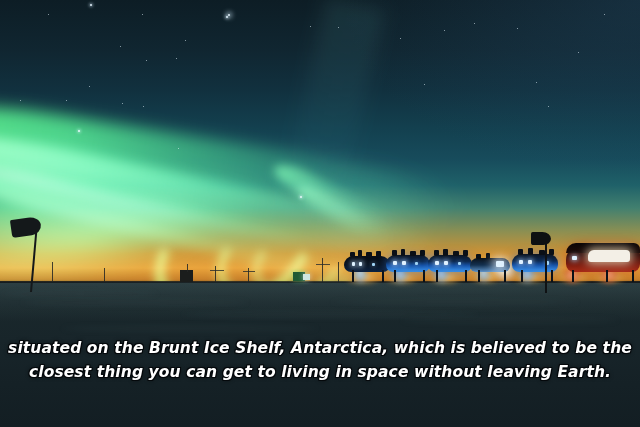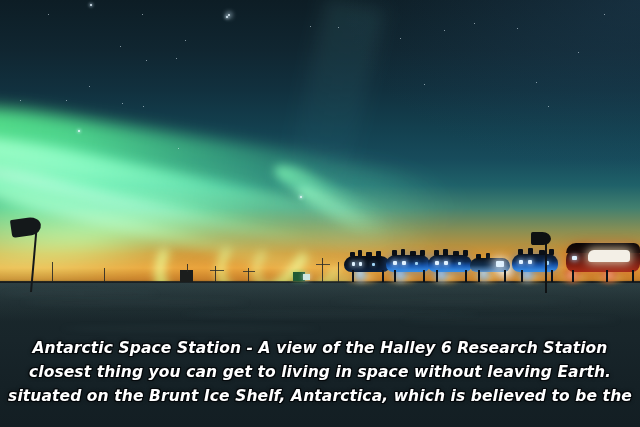--- a/index.html
+++ b/index.html
@@ -400,18 +400,17 @@
     </div>
 
     <div>
       <div class="flagpole-s"></div>
       <div class="flag-s"></div>
     </div>
 
   </div>
 
   <div class="caption">
-    <span class="line">Antarctic Space Station - A view of the Halley 6 Research Station</span>
+    <span class="line">situated on the Brunt Ice Shelf, Antarctica, which is believed to be the</span>
     <span class="line">closest thing you can get to living in space without leaving Earth.</span>
-    <span class="line">situated on the Brunt Ice Shelf, Antarctica, which is believed to be the</span>
   </div>
 
 </div>
 
 </body></html>

